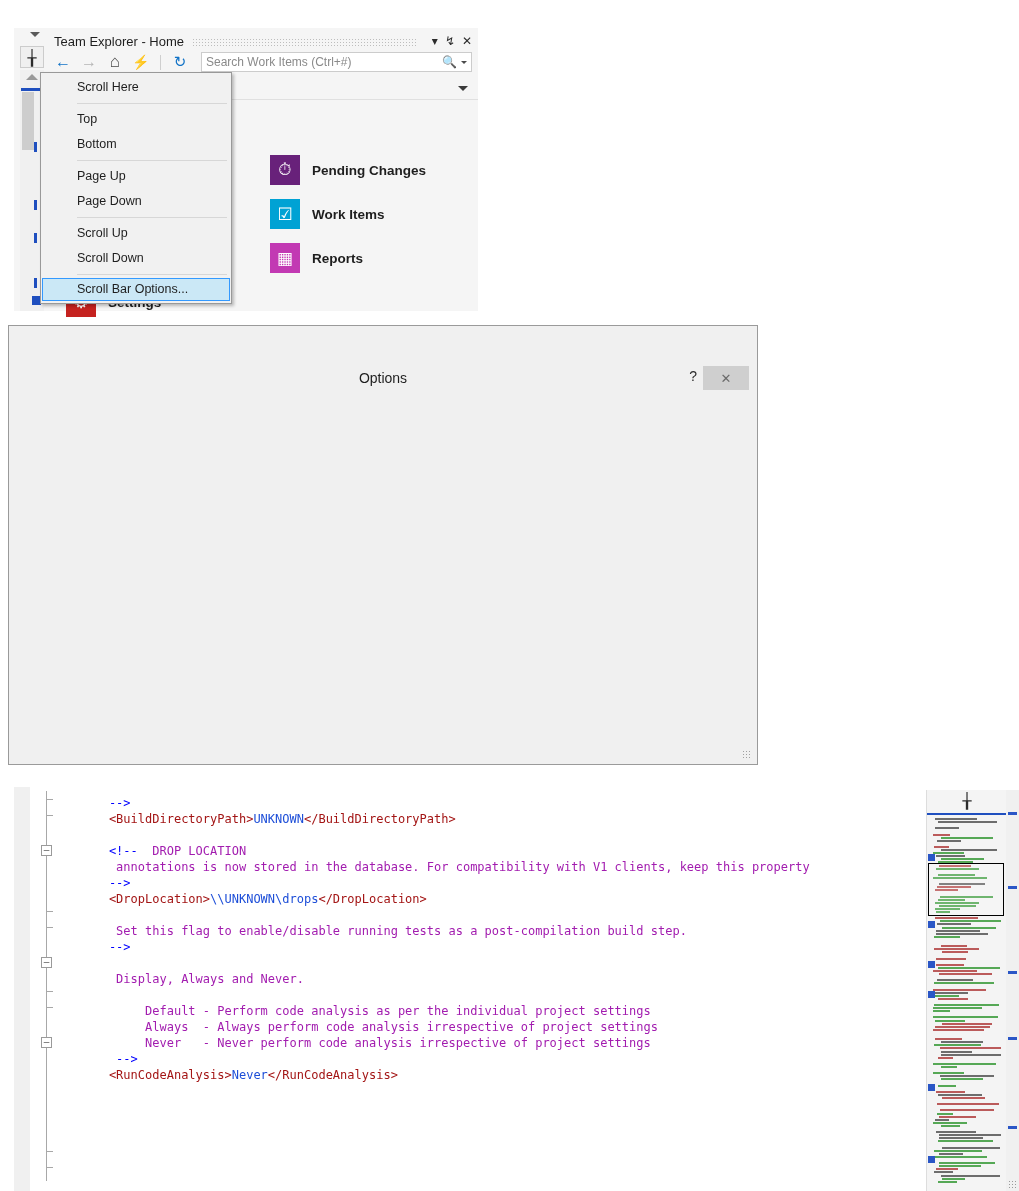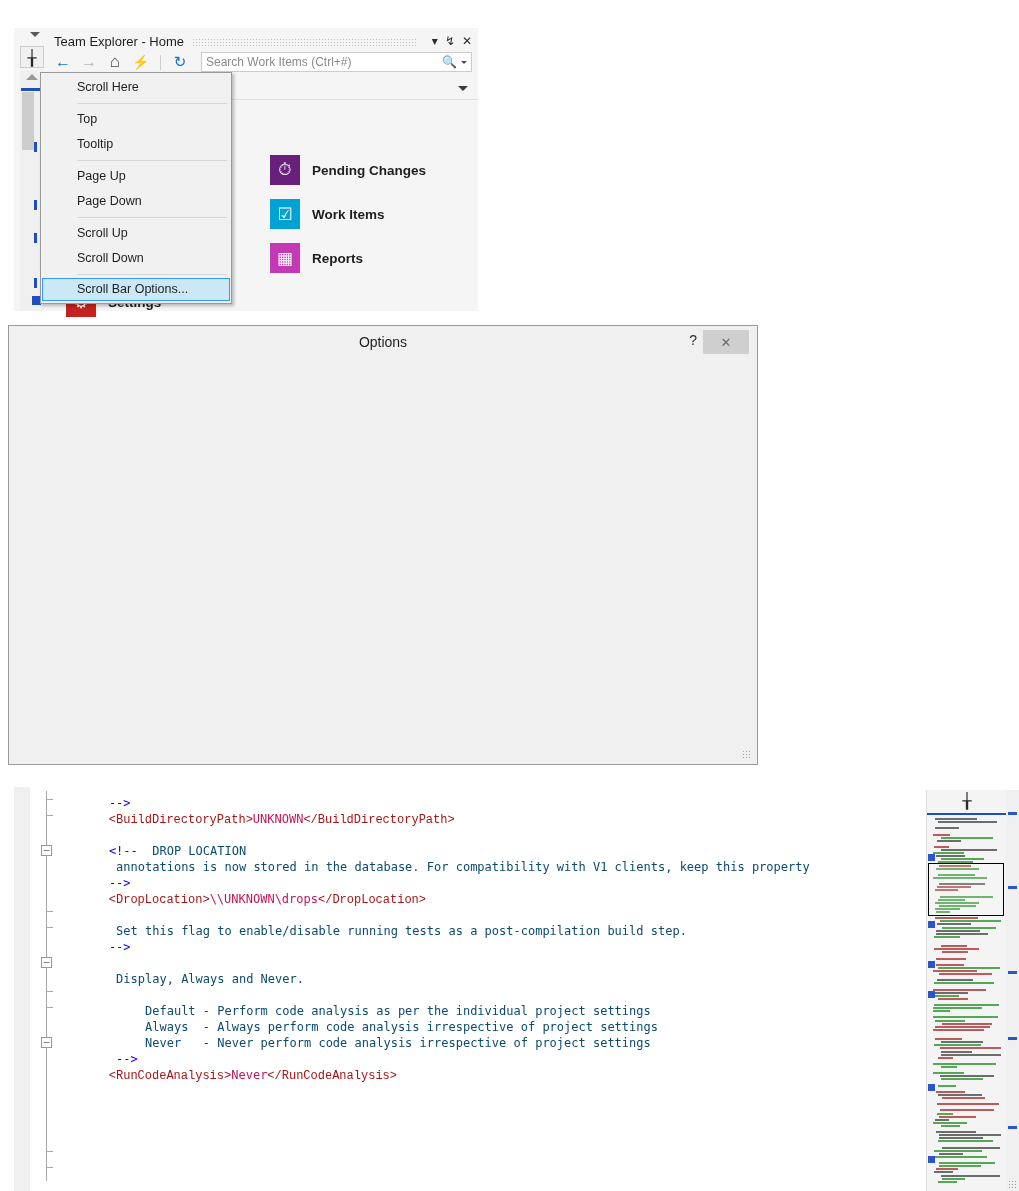--- a/index.html
+++ b/index.html
@@ -100,21 +100,21 @@
     margin:0 1px; padding-left:34px;
   }
   .ctx-sep { height:1px; background:#d7d7d7; margin:3px 4px 3px 36px; }
 
   
   #options-dlg {
     position:absolute; left:8px; top:325px; width:750px; height:440px;
     background:#f0f0f0; border:1px solid #9a9a9a;
     z-index: 50;
   }
-  #dlg-title-bar { position:relative; height:32px; }
+  #dlg-title-bar { position:relative; height:32px;margin-top:36px; }
   #dlg-title { position:absolute; left:0; right:0; top:8px; text-align:center;
                font-size:14px; color:#1e1e1e; }
   #dlg-help { position:absolute; right:60px; top:6px; font-size:14px; color:#2b2b2b; }
   #dlg-close { position:absolute; right:8px; top:4px; width:46px; height:24px;
                background:#cfcfcf; color:#6b6b6b; font-size:13px;
                display:flex; align-items:center; justify-content:center; }
 
   #dlg-search {
     position:absolute; left:14px; top:366px; width:242px; height:22px;
     background:#ffffff; border:1px solid #bfbfbf; display:flex; align-items:center; padding:0 5px;
@@ -188,24 +188,24 @@
   #editor-margin-bg { position:absolute; left:0; top:0; width:16px; height:404px; background:#f0f0f0; }
   #outlining { position:absolute; left:18px; top:0; width:30px; height:404px; }
   .out-line { position:absolute; left:14px; width:1px; background:#a8a8a8; }
   .out-tick { position:absolute; left:14px; width:7px; height:1px; background:#a8a8a8; }
   .out-box { position:absolute; left:9px; width:11px; height:11px; border:1px solid #9a9a9a;
              background:#ffffff; color:#5a5a5a; font-size:9px; line-height:9px; text-align:center;
              font-family:"DejaVu Sans", sans-serif; }
 
   #code { position:absolute; left:66px; top:8px; width:860px; }
   .code-line { height:16px; line-height:16px; white-space:pre; }
-  .t-cmt { color:#0c4a6e; }
-  .t-tag { color:#a31515;font-family:Liberation Mono, monospace; }
+  .t-cmt { color:#a21caf; }
+  .t-tag { color:#a31515; }
   .t-del { color:#0000ff; }
-  .t-txt { color:#be185d; }
+  .t-txt { color:#1d4ed8; }
 
   
   #minimap { position:absolute; left:926px; top:790px; width:80px; height:401px;
              background:#f4f4f4; border-left:1px solid #dddddd; }
   #mm-header { position:absolute; left:0; top:0; width:80px; height:22px; background:#f4f4f4;
                display:flex; align-items:center; justify-content:center; font-size:15px; color:#2b2b2b; }
   #mm-topline { position:absolute; left:0; top:23px; width:80px; height:2px; background:#1f4fbf; }
   #mm-body { position:absolute; left:0; top:26px; width:80px; bottom:0; overflow:hidden; }
   .mm-row { position:absolute; height:2px; }
   #mm-viewport { position:absolute; left:1px; width:76px; border:1.5px solid #000000; background:rgba(255,255,255,0.15); }
@@ -280,21 +280,21 @@
       <span class="tile-label">Settings</span>
     </div>
     <span style="position:absolute; left:157px; top:101px; font-size:13.5px; font-weight:bold; color:#1e1e1e">er</span>
     <span style="position:absolute; left:18px; top:146px; width:42px; height:22px; background:#8a9aa8"></span>
   </div>
 
   <div id="ctx-menu">
     <div class="ctx-item">Scroll Here</div>
     <div class="ctx-sep"></div>
     <div class="ctx-item">Top</div>
-    <div class="ctx-item">Tooltip</div>
+    <div class="ctx-item">Bottom</div>
     <div class="ctx-sep"></div>
     <div class="ctx-item">Page Up</div>
     <div class="ctx-item">Page Down</div>
     <div class="ctx-sep"></div>
     <div class="ctx-item">Scroll Up</div>
     <div class="ctx-item">Scroll Down</div>
     <div class="ctx-sep"></div>
     <div class="ctx-item sel">Scroll Bar Options...</div>
   </div>
 

